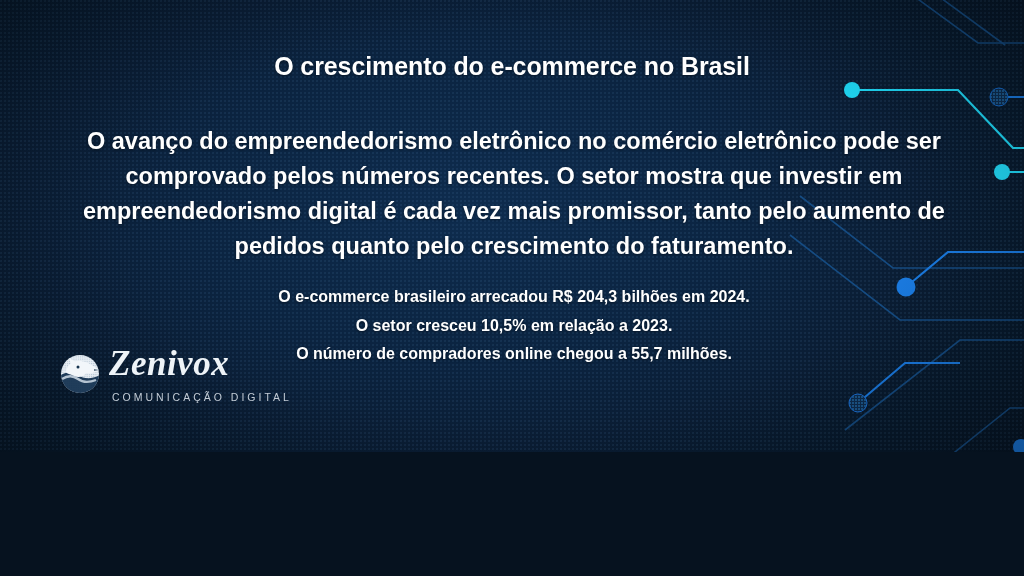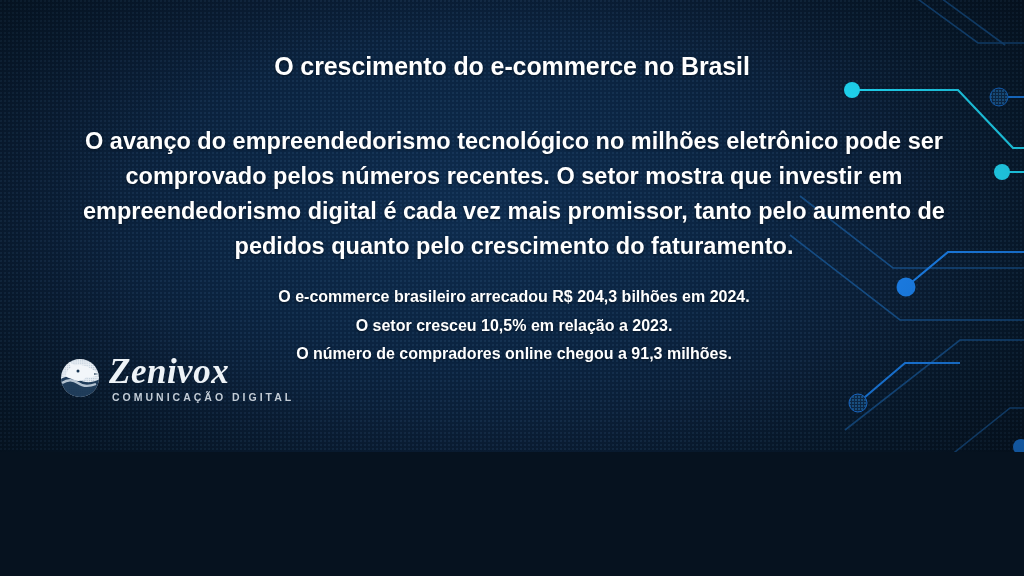--- a/index.html
+++ b/index.html
@@ -84,24 +84,24 @@
     font-family:"Liberation Serif", serif;
     font-size:35px;
     font-weight:bold;
     font-style:italic;
     color:#eef3f7;
     letter-spacing:0.5px;
   }
   .logo-tag {
     font-family:"Liberation Sans", sans-serif;
     font-size:10.5px;
-    font-weight:bold;
+    font-weight:normal;
     color:#c3ccd6;
     letter-spacing:3.0px;
-    margin-top:3px;
+    margin-top:11px;
     margin-left:3px;
     text-align:center;
   }
 </style>
 </head>
 <body>
 
 <div id="slide">
 
   <div id="texture"></div>
@@ -150,26 +150,26 @@
       <circle cx="1021" cy="447" r="8" fill="#1a7ae0"></circle>
     </g>
   </svg>
 
   <div id="vignette"></div>
 
   <div id="content">
 
     <div class="title">O crescimento do e-commerce no Brasil</div>
 
-    <div class="lede">O avanço do empreendedorismo tecnológico no milhões eletrônico pode ser comprovado pelos números recentes. O setor mostra que investir em empreendedorismo digital é cada vez mais promissor, tanto pelo aumento de pedidos quanto pelo crescimento do faturamento.</div>
+    <div class="lede">O avanço do empreendedorismo eletrônico no comércio eletrônico pode ser comprovado pelos números recentes. O setor mostra que investir em empreendedorismo digital é cada vez mais promissor, tanto pelo aumento de pedidos quanto pelo crescimento do faturamento.</div>
 
     <div class="stats">
       <div class="stat-line">O e-commerce brasileiro arrecadou R$ 204,3 bilhões em 2024.</div>
       <div class="stat-line">O setor cresceu 10,5% em relação a 2023.</div>
-      <div class="stat-line">O número de compradores online chegou a 91,3 milhões.</div>
+      <div class="stat-line">O número de compradores online chegou a 55,7 milhões.</div>
     </div>
 
     <div id="logo">
       <svg id="logo-mark" viewBox="0 0 44 44">
         <defs>
           <pattern id="logodots" width="2.2" height="2.2" patternUnits="userSpaceOnUse">
             <rect width="2.2" height="2.2" fill="#e8eef4"></rect>
             <circle cx="0.6" cy="0.6" r="0.52" fill="#9fb3c6"></circle>
           </pattern>
           <clipPath id="diskclip">

